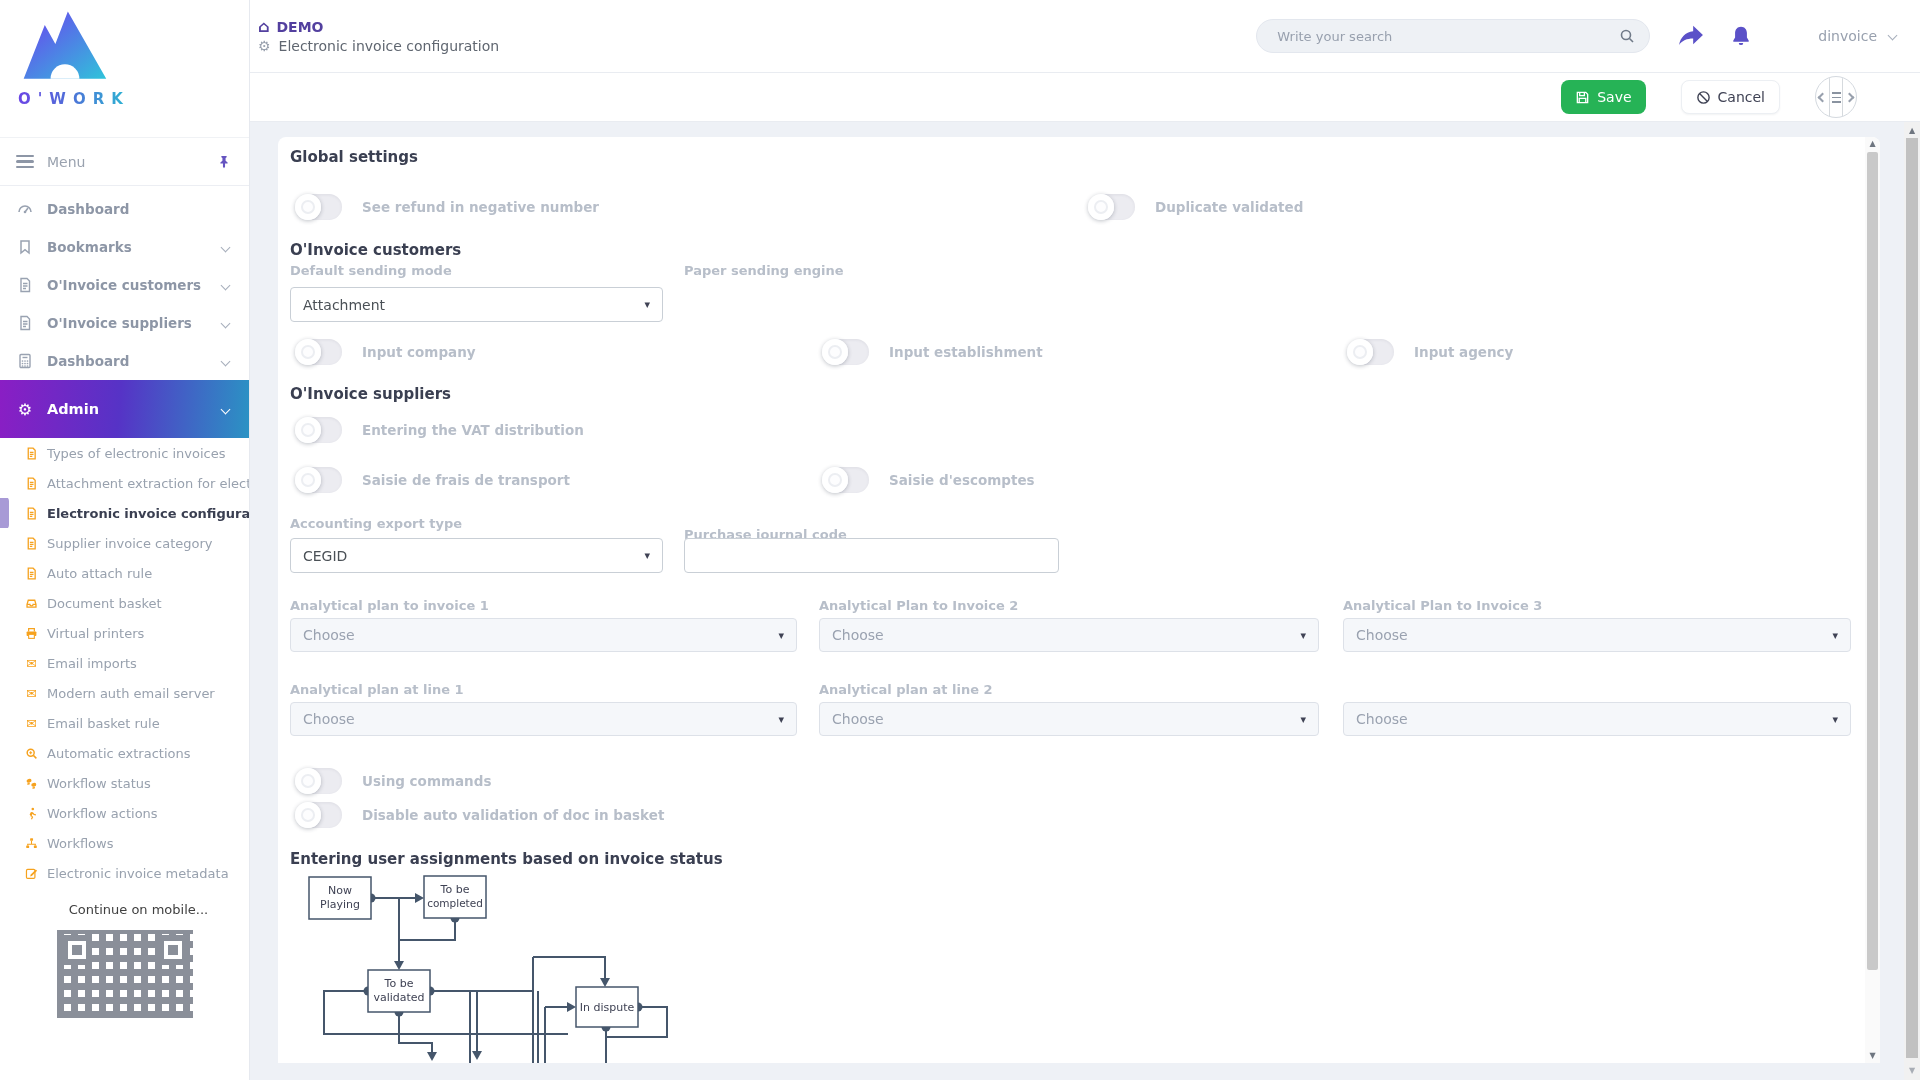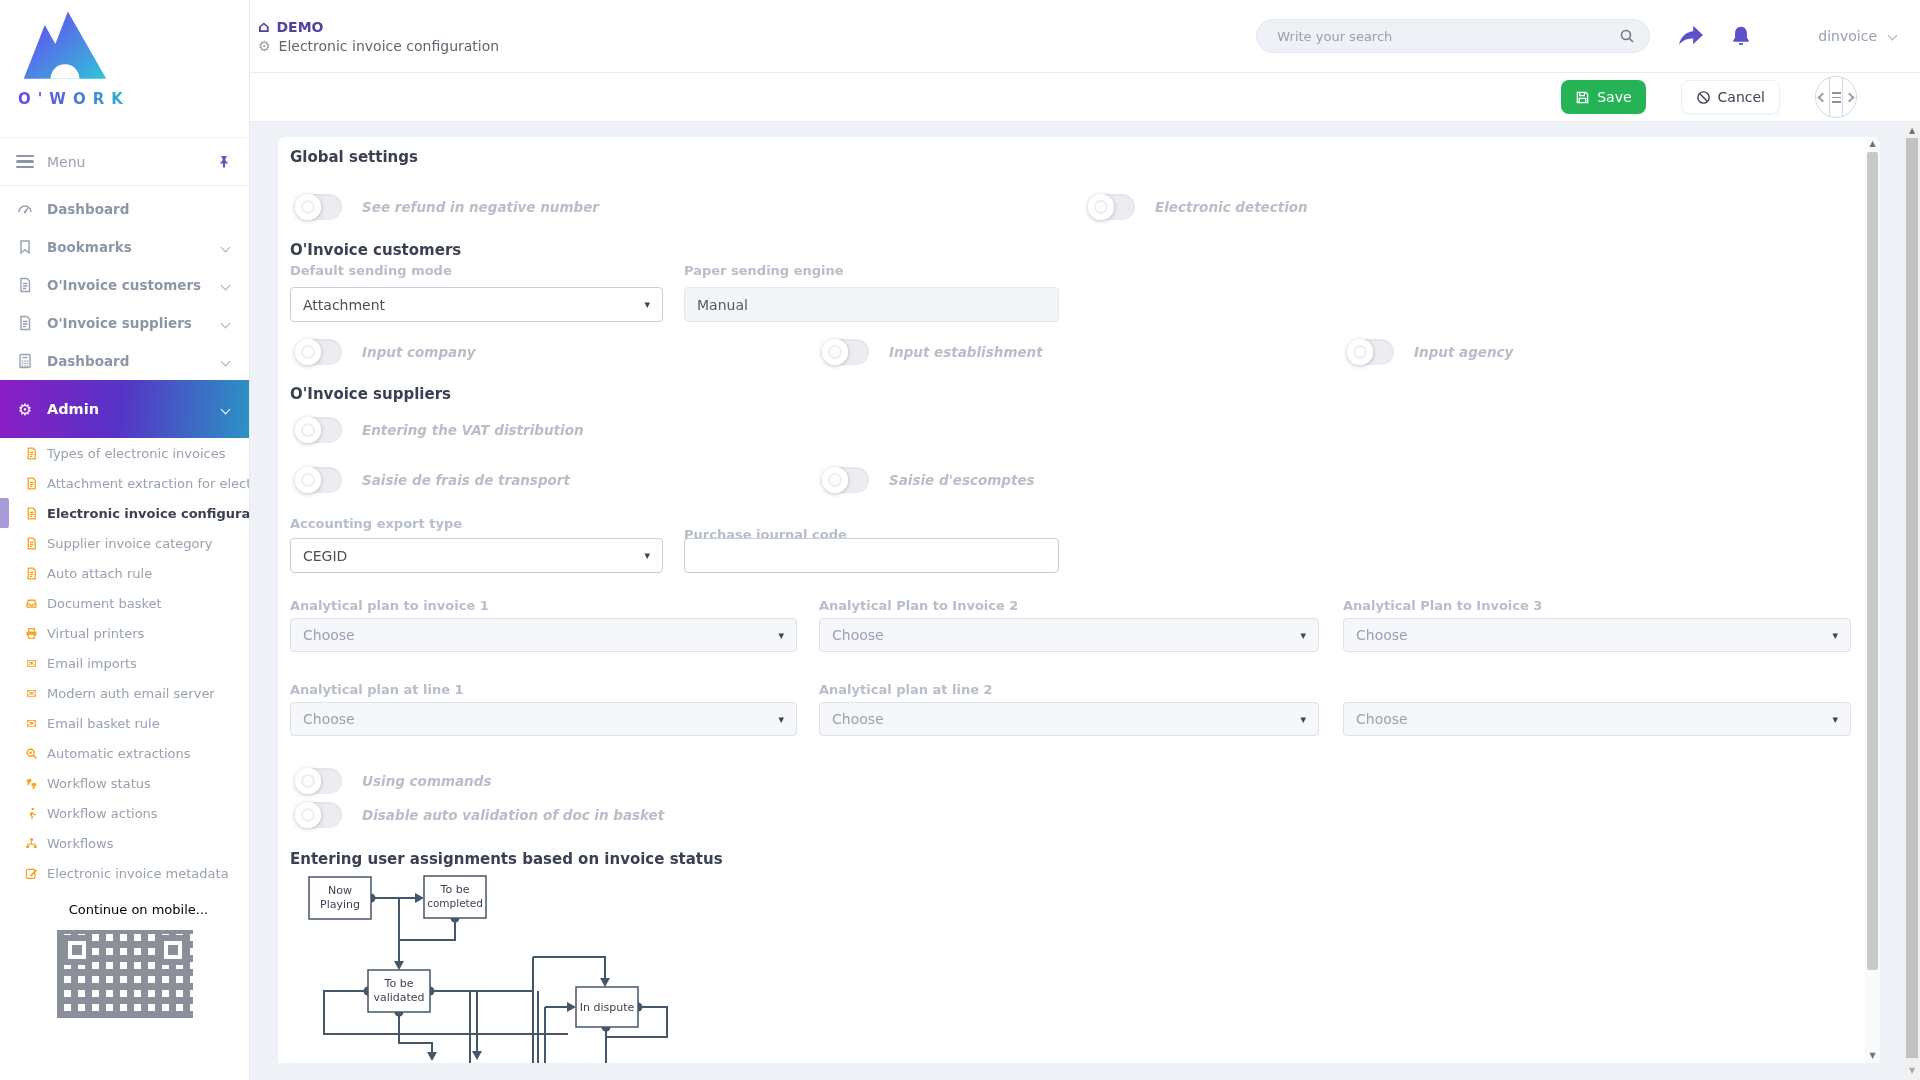--- a/index.html
+++ b/index.html
@@ -32,21 +32,21 @@
   .nav-admin { height:58px; background:linear-gradient(95deg,#8a1ec4 0%,#5633c6 48%,#2b93c4 100%); color:#fff; font-size:14.5px; }
   .nav-admin .nic { color:#fff; font-size:16px; }
   .nav-admin .cv { color:#fff; }
   .subnav { }
   .sub-item { position:relative; height:30px; display:flex; align-items:center; padding:0 8px 0 24px; color:#98a1ae; font-size:13px; white-space:nowrap; overflow:hidden; cursor:pointer; }
   .sub-item .sic { width:15px; min-width:15px; margin-right:8px; color:#f6a21e; display:flex; justify-content:center; align-items:center; font-size:13px; }
   .sub-item .sic svg { width:13px; height:13px; }
   .sub-item.active { color:#3a3f51; font-weight:bold; }
   .sub-item.active::before { content:""; position:absolute; left:0; top:-2px; width:9px; height:34px; background:#a89ad6; border-radius:0 5px 5px 0; }
   .mobile-block { margin-top:14px; text-align:center; }
-  .mobile-hint { color:#000000; font-size:13px; margin-bottom:13px;padding-left:28px; }
+  .mobile-hint { color:#404040; font-size:13px; margin-bottom:13px;padding-left:28px; }
   .qr { position:relative; width:136px; height:88px; margin:0 auto; overflow:hidden;
     background: repeating-linear-gradient(90deg,#8a8f99 0 7px,transparent 7px 14px),
                 repeating-linear-gradient(0deg,#8a8f99 0 7px,#fff 7px 14px); }
   .fp { position:absolute; top:5px; width:30px; height:30px; border:6px solid #8a8f99; background:#fff; }
   .fp::after { content:""; position:absolute; left:4px; top:4px; width:10px; height:10px; background:#8a8f99; }
   .fp-l { left:5px; } .fp-r { right:5px; }
 
   
   .header { position:absolute; left:250px; right:0; top:0; height:73px; background:#fff; border-bottom:1px solid #e9ecf1; display:flex; align-items:center; z-index:4; }
   .crumbs { padding-left:8px; }
@@ -76,21 +76,21 @@
   .pager .pcell { display:flex; align-items:center; justify-content:center; height:42px; width:13px; color:#98a0ad; cursor:pointer; }
   .pager .pmid { width:15px; height:42px; border-left:1px solid #d6dade; border-right:1px solid #d6dade; display:flex; align-items:center; justify-content:center; }
   .pager .plines { width:9px; height:11px; background:repeating-linear-gradient(#8a93a0 0 1.6px, transparent 1.6px 4.6px); }
   .pager .cv { border-width:0 2px 2px 0; width:7px; height:7px; }
 
   
   .content { position:absolute; left:250px; right:0; top:122px; bottom:0; background:#eef1f6; }
   .card { position:absolute; left:28px; top:15px; width:1602px; height:926px; background:#fff; border-radius:8px 8px 0 0; overflow:hidden; }
   .h-sec { position:absolute; font-size:15px; font-weight:bold; color:#3a3f51; }
   .flabel { position:absolute; font-size:13px; font-weight:bold; color:#b7bec9; }
-  .trow { position:absolute; display:flex; align-items:center; gap:20px; height:27px;font-style:italic; }
+  .trow { position:absolute; display:flex; align-items:center; gap:20px; height:27px; }
   .toggle { position:relative; width:46px; height:26px; background:#ececf1; border-radius:13px; box-shadow:inset 0 1px 3px rgba(60,70,90,.08); cursor:pointer; flex:none; }
   .toggle .knob { position:absolute; left:-1px; top:0; width:26px; height:26px; background:#fdfdfe; border-radius:50%; box-shadow:0 1px 4px rgba(40,50,70,.3), inset 0 0 0 6px #fff, inset 0 0 0 8px #eceef2; }
   .tlabel { font-size:13.5px; font-weight:bold; color:#b7bec9; white-space:nowrap; }
   .sel { position:absolute; height:35px; background:#fff; border:1px solid #c9cfd6; border-radius:4px; display:flex; align-items:center; padding:0 12px; font-size:14px; color:#4a5056; cursor:pointer; }
   .sel .caret { margin-left:auto; color:#3f4254; font-size:11px; }
   .sel.dis { background:#f5f7fa; border-color:#dde1e8; color:#9aa2b0; height:34px; }
   .fin { position:absolute; height:35px; border:1px solid #c9cfd6; border-radius:4px; background:#fff; font-family:inherit; font-size:14px; color:#4a5056; padding:0 12px; outline:none; }
   .fin.dis { background:#f3f5f8; border-color:#e4e8ee; color:#555b63; }
   .diagram { position:absolute; left:12px; top:735px; }
 
@@ -408,32 +408,31 @@
       <div class="trow" style="left:18px;top:56px;">
         <div class="toggle">
             <div class="knob"></div>
           </div>
         <span class="tlabel">See refund in negative number</span>
       </div>
       <div class="trow" style="left:811px;top:56px;">
         <div class="toggle">
             <div class="knob"></div>
           </div>
-        <span class="tlabel">Electronic detection</span>
+        <span class="tlabel">Duplicate validated</span>
       </div>
 
       <div class="h-sec" style="left:12px;top:104px;">O'Invoice customers</div>
 
       <div class="flabel" style="left:12px;top:126px;">Default sending mode</div>
       <div class="flabel" style="left:406px;top:126px;">Paper sending engine</div>
       <div class="sel" style="left:12px;top:150px;width:373px;">
         <span>Attachment</span>
         <span class="caret">▾</span>
       </div>
-      <input class="fin dis" style="left: 406px; top: 150px; width: 375px;" readonly="" value="Manual">
 
       <div class="trow" style="left:18px;top:201px;">
         <div class="toggle">
             <div class="knob"></div>
           </div>
         <span class="tlabel">Input company</span>
       </div>
       <div class="trow" style="left:545px;top:201px;">
         <div class="toggle">
             <div class="knob"></div>

